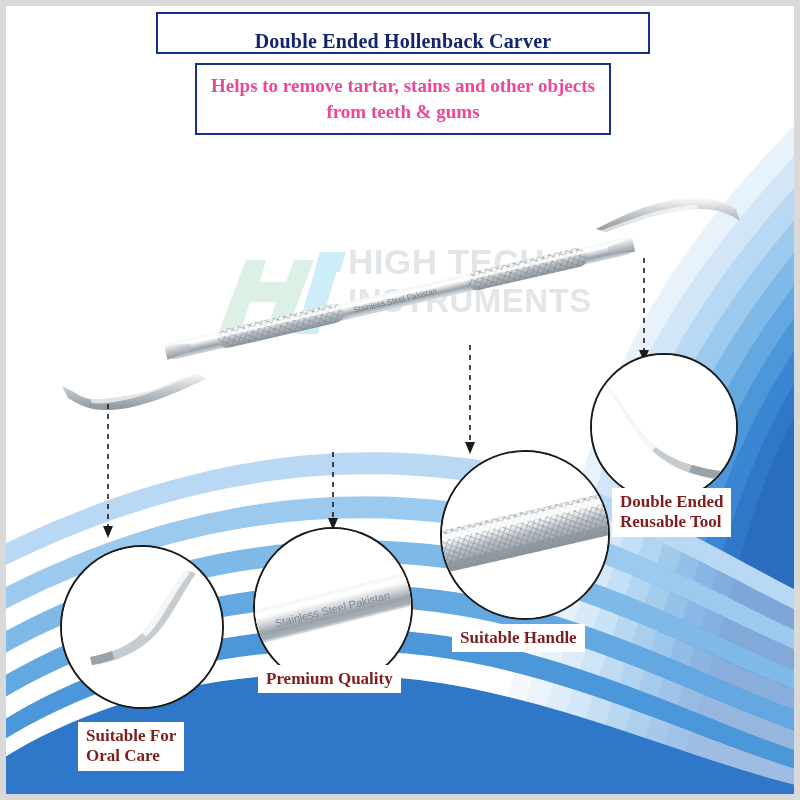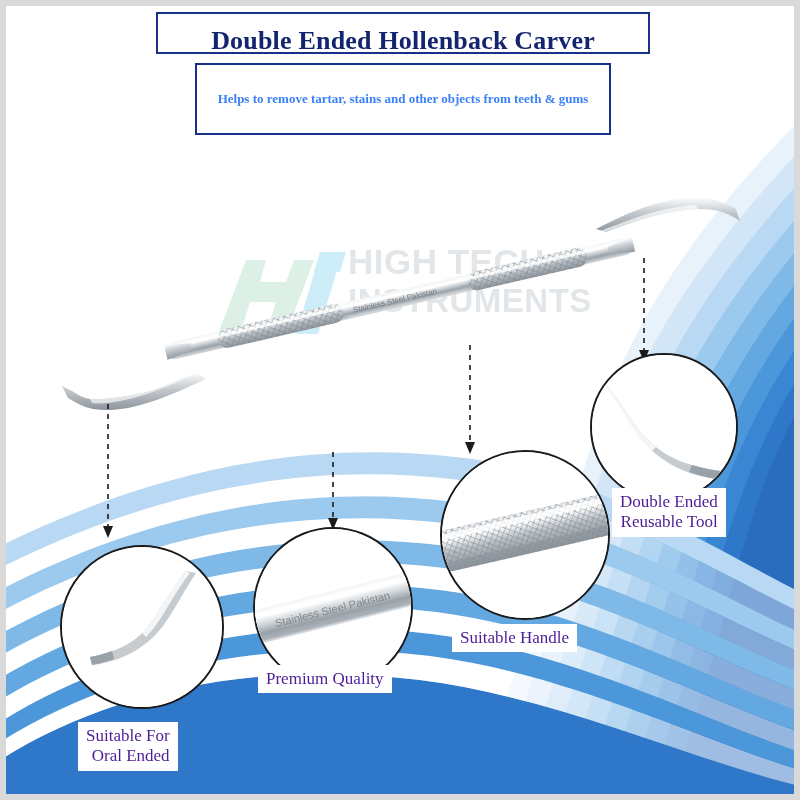--- a/index.html
+++ b/index.html
@@ -42,21 +42,21 @@
     width: 490px;
     height: 38px;
     background: #ffffff;
     border: 2px solid #17308a;
     display: flex;
     align-items: center;
     justify-content: center;
     z-index: 40;
   }
   .title-bar span {
-    font-size: 26px;
+    font-size: 20px;
     font-weight: bold;
     color: #12256e;
     letter-spacing: 0.2px;
     white-space: nowrap;
     margin-top: 16px;
   }
 
   
   .subtitle-box {
     position: absolute;
@@ -67,23 +67,23 @@
     background: #ffffff;
     border: 2px solid #17308a;
     display: flex;
     align-items: center;
     justify-content: center;
     z-index: 40;
   }
   .subtitle-box p {
     margin: 0;
     text-align: center;
-    font-size: 13px;
+    font-size: 19px;
     font-weight: bold;
-    color: #3b82f6;
+    color: #ec4899;
     line-height: 1.35;
     padding: 0 10px;
   }
 
   
   .watermark {
     position: absolute;
     left: 200px;
     top: 238px;
     width: 420px;
@@ -117,29 +117,28 @@
     overflow: hidden;
     background: #ffffff;
     z-index: 20;
   }
   .callout svg { position: absolute; left: 0; top: 0; }
 
   
   .label {
     position: absolute;
     background: #ffffff;
-    color: #4c1d95;
+    color: #7f1d1d;
     font-family: "Liberation Serif", serif;
-    font-weight: normal;
+    font-weight: bold;
     font-size: 17px;
     line-height: 1.2;
     padding: 4px 8px;
     z-index: 30;
     white-space: pre-line;
-    text-align: right;
   }
 
   
   .arrows { position: absolute; inset: 0; z-index: 15; pointer-events: none; }
 </style>
 </head>
 <body>
 
 <div id="stage">
 
@@ -260,21 +259,21 @@
     <svg width="160" height="160" viewBox="0 0 160 160">
       <circle cx="80" cy="80" r="80" fill="#ffffff"></circle>
       <g>
         <path d="M124,24 C116,34 108,46 100,58 C94,68 88,78 80,86 C72,94 62,100 50,104 C42,107 34,109 28,110 L30,118 C40,117 52,114 63,109 C76,103 87,95 96,85 C104,76 111,64 118,52 C124,42 130,32 134,26 Z" fill="#c6cbd0"></path>
         <path d="M124,24 C116,34 108,46 100,58 C94,68 88,78 80,86 L84,90 C92,82 99,71 105,61 C112,49 120,36 128,26 Z" fill="#ffffff" opacity="0.8"></path>
         <path d="M28,110 C34,109 42,107 50,104 L52,112 C44,115 36,117 30,118 Z" fill="#9aa2a9"></path>
       </g>
     </svg>
   </div>
   <div class="label" style="left:78px; top:722px;">Suitable For
-Oral Ended</div>
+Oral Care</div>
 
   <div class="callout" style="left:253px; top:527px; width:156px; height:156px;">
     <svg width="156" height="156" viewBox="0 0 156 156">
       <circle cx="78" cy="78" r="78" fill="#ffffff"></circle>
       <g transform="rotate(-14 78 78)">
         <rect x="-10" y="62" width="180" height="34" rx="17" fill="url(#shaftGrad)"></rect>
         <rect x="-10" y="66" width="180" height="5" rx="2.5" fill="#ffffff" opacity="0.85"></rect>
         <rect x="-10" y="86" width="180" height="8" rx="4" fill="#9aa2a9" opacity="0.6"></rect>
         <text x="18" y="84" font-family="Liberation Sans, sans-serif" font-size="11" fill="#7b838a" opacity="0.9">Stainless Steel Pakistan</text>
       </g>

